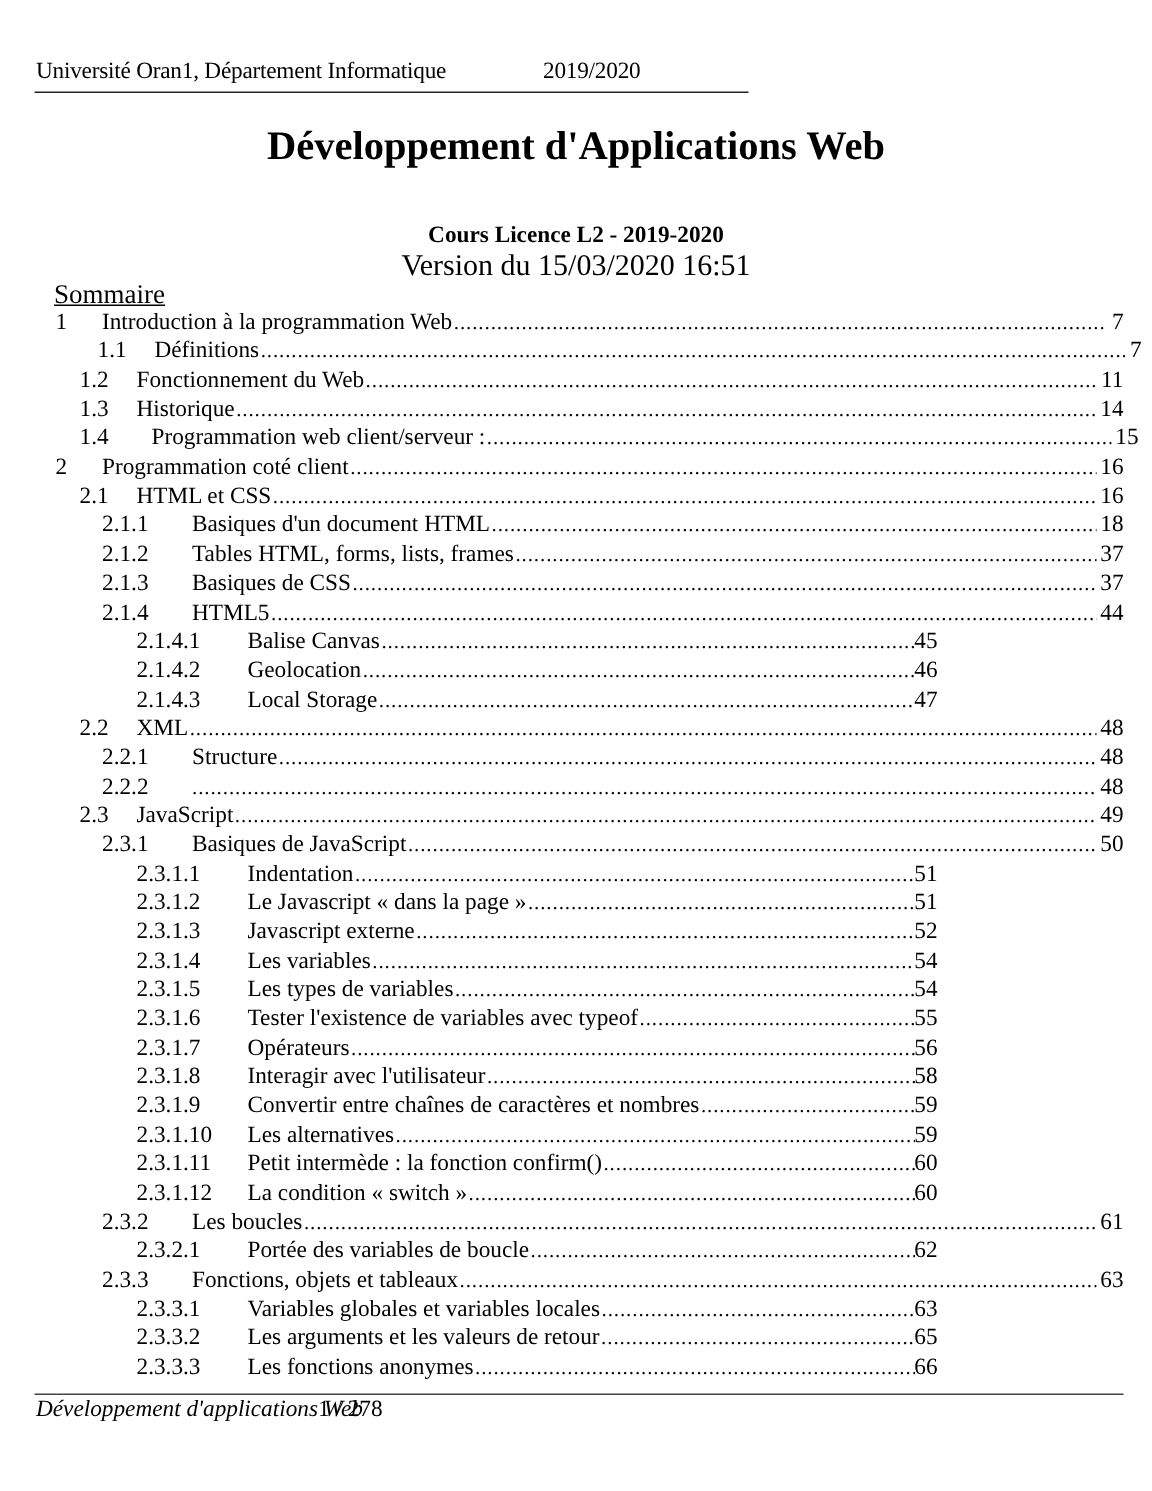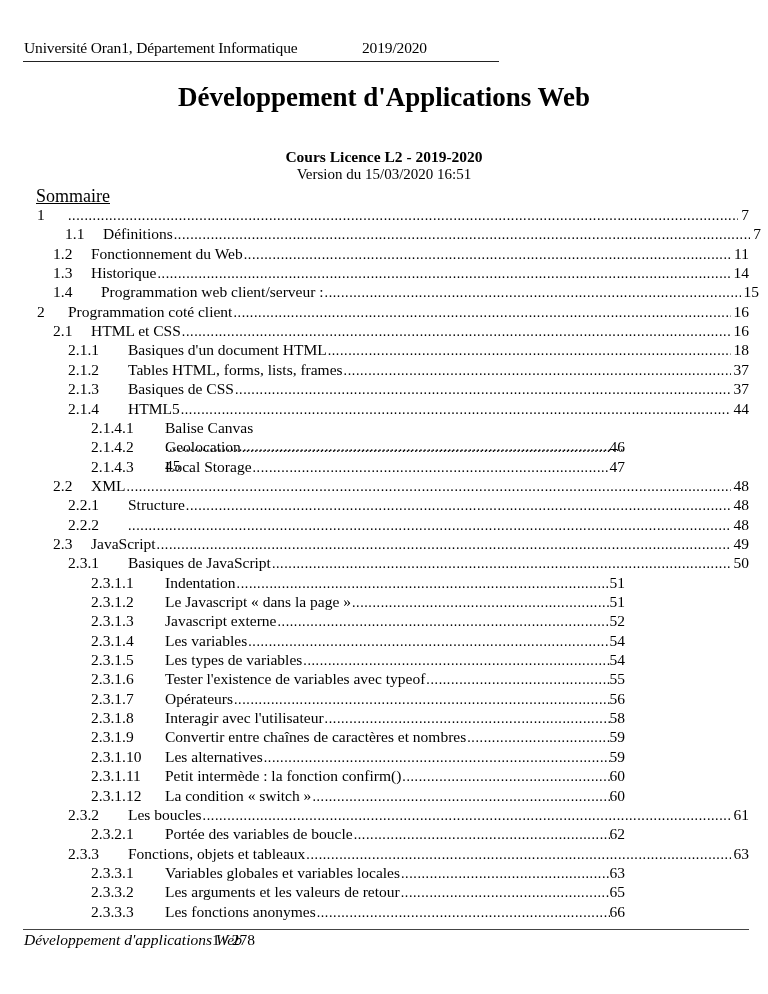--- a/index.html
+++ b/index.html
@@ -20,21 +20,21 @@
   .title {
     position: absolute; left: 0; width: 768px; top: 82px; text-align: center;
     font-weight: bold; font-size: 27px;
   }
   .subtitle {
     position: absolute; left: 0; width: 768px; top: 148px; text-align: center;
     font-weight: bold; font-size: 15.5px;
   }
   .version {
     position: absolute; left: 0; width: 768px; top: 166px; text-align: center;
-    font-size: 15px;
+    font-size: 20px;
   }
   .sommaire {
     position: absolute; left: 36px; top: 186px; font-size: 18px;
     text-decoration: underline;
   }
   .toc { position: absolute; left: 0; top: 205px; width: 768px; }
   .toc-row {
     position: absolute; height: 19px; font-size: 15.5px; line-height: 19px;
     white-space: nowrap;
   }
@@ -74,20 +74,21 @@
 <div class="title">Développement d'Applications Web</div>
 <div class="subtitle">Cours Licence L2 - 2019-2020</div>
 <div class="version">Version du 15/03/2020 16:51</div>
 
 <div class="sommaire">Sommaire</div>
 
 <div class="toc" id="toc">
     <div class="toc-row l1" style="top: 0px; left: 37px; width: 712px;">
       <span class="num">1</span>
       <span class="entry" style="left: 31px; width: 681px;">
+        <span class="label">Introduction à la programmation Web</span>
         <span class="dots"></span>
         <span class="page">7</span>
       </span>
     </div>
     <div class="toc-row l2" style="top: 19.35px; left: 65px; width: 696px;">
       <span class="num">1.1</span>
       <span class="entry" style="left: 38px; width: 658px;">
         <span class="label">Définitions</span>
         <span class="dots"></span>
         <span class="page">7</span>
@@ -160,21 +161,21 @@
     <div class="toc-row l3" style="top: 193.5px; left: 68px; width: 681px;">
       <span class="num">2.1.4</span>
       <span class="entry" style="left: 60px; width: 621px;">
         <span class="label">HTML5</span>
         <span class="dots"></span>
         <span class="page">44</span>
       </span>
     </div>
     <div class="toc-row l4" style="top: 212.85px; left: 91px; width: 534px;">
       <span class="num">2.1.4.1</span>
-      <span class="entry" style="left: 74px; width: 460px; flex-direction: column;">
+      <span class="entry" style="left: 74px; width: 460px;">
         <span class="label">Balise Canvas</span>
         <span class="dots"></span>
         <span class="page">45</span>
       </span>
     </div>
     <div class="toc-row l4" style="top: 232.2px; left: 91px; width: 534px;">
       <span class="num">2.1.4.2</span>
       <span class="entry" style="left: 74px; width: 460px;">
         <span class="label">Geolocation</span>
         <span class="dots"></span>

